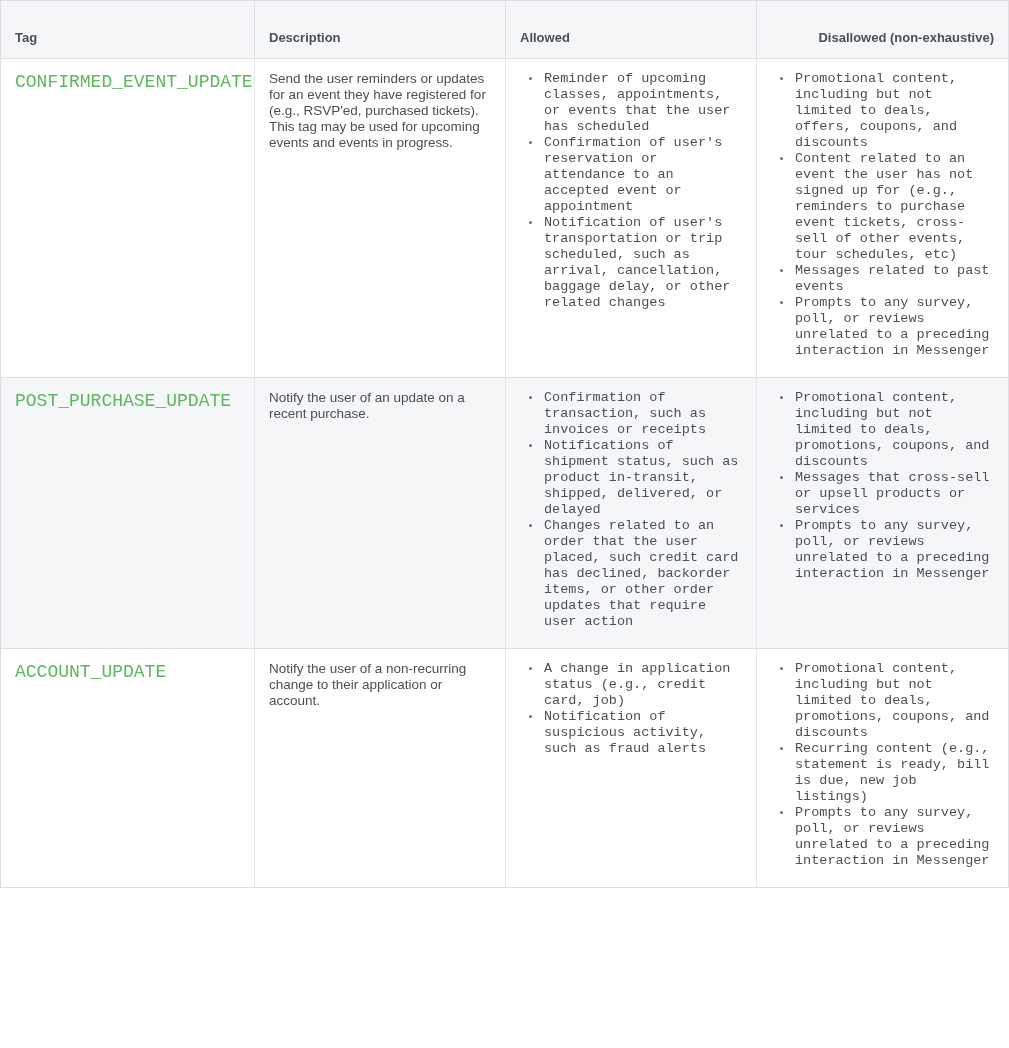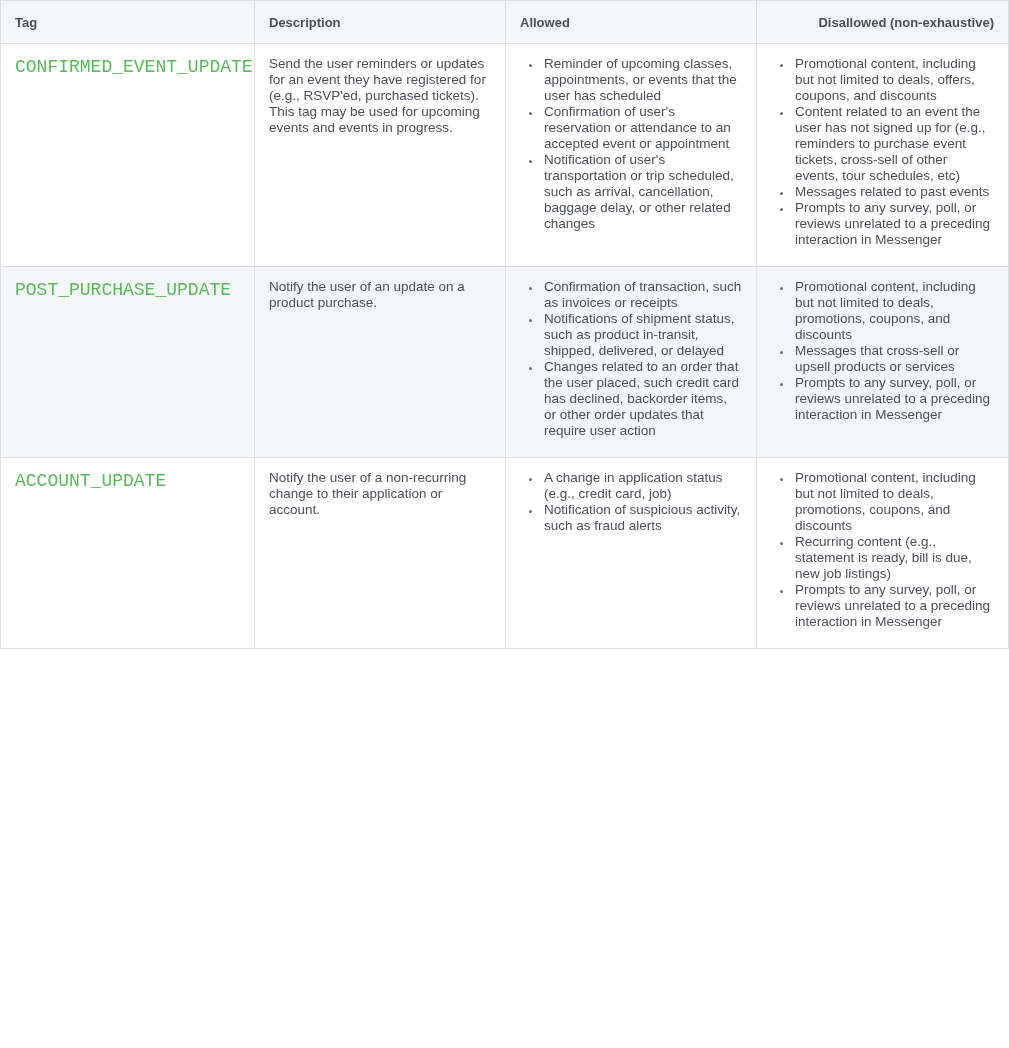--- a/index.html
+++ b/index.html
@@ -32,21 +32,21 @@
   thead tr.table-header-row {
     background: #f5f6f7;
   }
 
   thead th {
     text-align: left;
     vertical-align: middle;
     font-size: 13px;
     font-weight: bold;
     color: #4b4f56;
-    padding: 13px 14px 13px 14px;
+    padding: 28px 14px 13px 14px;
     height: 16px;
     border-right: 1px solid #dddfe2;
     border-bottom: 1px solid #dddfe2;
     border-top: 1px solid #dddfe2;
     background: #f5f6f7;
   }
   thead th:last-child { border-right: none; text-align: right; }
 
   tbody td {
     vertical-align: top;
@@ -82,20 +82,21 @@
   }
 
   ul.cell-list {
     margin: 0;
     padding-left: 22px;
     list-style-type: disc;
   }
   ul.cell-list li {
     margin: 0 0 0 0;
     padding-left: 2px;
+    font-family: Liberation Mono, monospace;
   }
   ul.cell-list li::marker {
     font-size: 11px;
     color: #6a6f77;
   }
 </style>
 </head>
 <body>
 
 <table class="message-tags-table">
@@ -133,21 +134,21 @@
           <li>Content related to an event the user has not signed up for (e.g., reminders to purchase event tickets, cross-sell of other events, tour schedules, etc)</li>
           <li>Messages related to past events</li>
           <li>Prompts to any survey, poll, or reviews unrelated to a preceding interaction in Messenger</li>
         </ul>
       </td>
     </tr>
 
     <tr class="row-alt">
       <td class="cell-tag">POST_PURCHASE_UPDATE</td>
       <td class="cell-desc">
-        <p>Notify the user of an update on a product purchase.</p>
+        <p>Notify the user of an update on a recent purchase.</p>
       </td>
       <td class="cell-allowed">
         <ul class="cell-list">
           <li>Confirmation of transaction, such as invoices or receipts</li>
           <li>Notifications of shipment status, such as product in-transit, shipped, delivered, or delayed</li>
           <li>Changes related to an order that the user placed, such credit card has declined, backorder items, or other order updates that require user action</li>
         </ul>
       </td>
       <td class="cell-disallowed">
         <ul class="cell-list">

